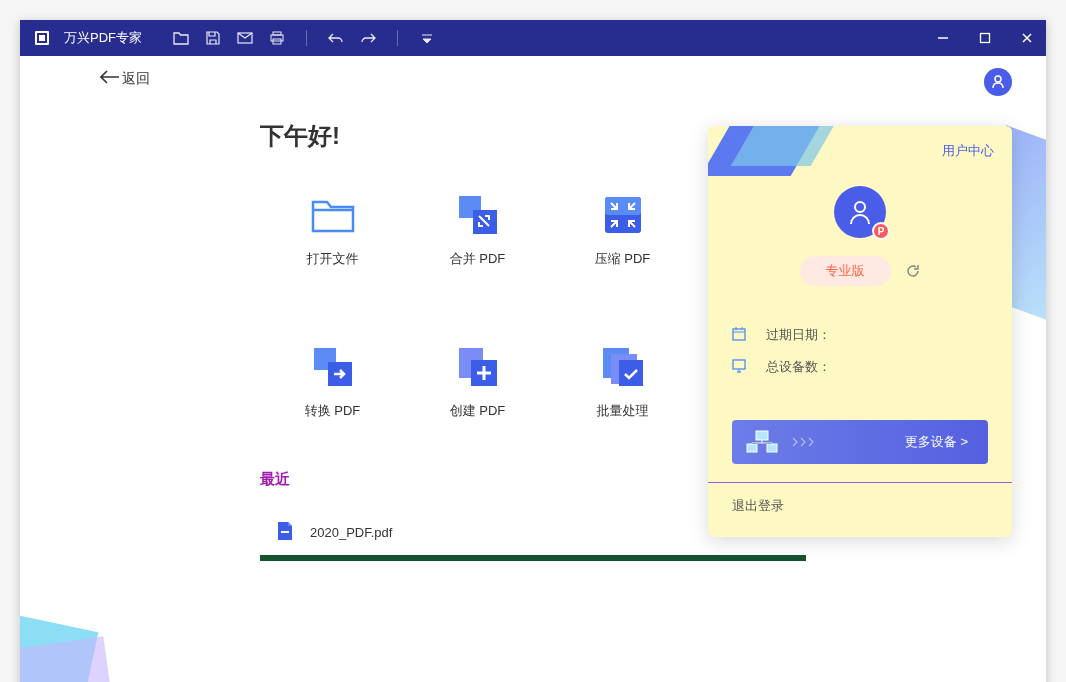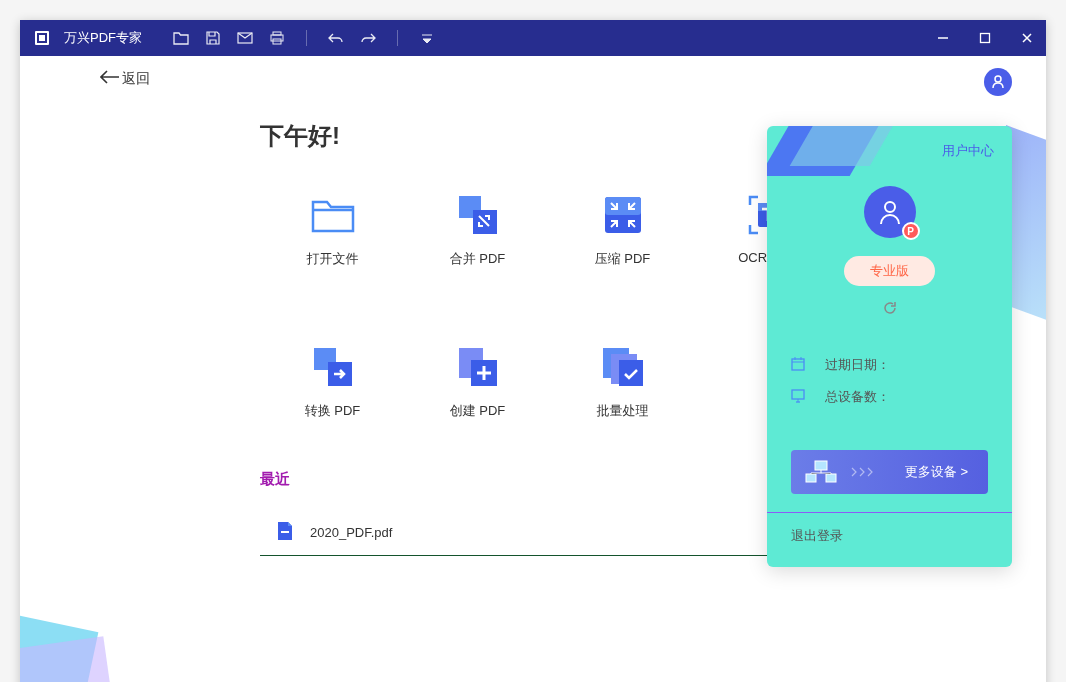--- a/index.html
+++ b/index.html
@@ -18,33 +18,33 @@
     .back-row { display: flex; align-items: center; padding: 14px 80px; gap: 2px; }
     .back-arrow { cursor: pointer; color: #444; }
     .back-text { font-size: 14px; color: #333; }
     .main-area { padding: 0 240px 0 240px; }
     .greeting { font-size: 24px; font-weight: bold; color: #333; margin-top: 18px; margin-bottom: 40px; }
     .action-grid { display: grid; grid-template-columns: repeat(4, 145px); gap: 76px 0; margin-bottom: 50px; }
     .action-item { display: flex; flex-direction: column; align-items: center; gap: 12px; cursor: pointer; }
     .action-icon { width: 46px; height: 46px; display: flex; align-items: center; justify-content: center; }
     .action-label { font-size: 13px; color: #333; }
     .recent-label { font-size: 15px; font-weight: bold; color: #a21caf; margin-bottom: 20px; }
-    .recent-item { display: flex; align-items: center; gap: 14px; padding: 12px 16px; border-bottom: 1px solid #14532d; cursor: pointer; }
+    .recent-item { display: flex; align-items: center; gap: 14px; padding: 12px 16px; border-bottom: 6px solid #14532d; cursor: pointer; }
     .recent-icon { width: 20px; height: 22px; }
     .recent-name { font-size: 13px; color: #333; }
     .user-badge { position: absolute; top: 12px; right: 34px; width: 28px; height: 28px; border-radius: 50%; background: #4a5de8; display: flex; align-items: center; justify-content: center; cursor: pointer; }
-    .user-panel { position: absolute; top: 70px; right: 34px; width: 245px; background: #5eead4; border-radius: 6px; box-shadow: 0 4px 20px rgba(0,0,0,0.15); overflow: hidden; }
+    .user-panel { position: absolute; top: 70px; right: 34px; width: 304px; background: #fef9c3; border-radius: 6px; box-shadow: 0 4px 20px rgba(0,0,0,0.15); overflow: hidden; }
     .panel-header { height: 50px; position: relative; display: flex; justify-content: flex-end; align-items: center; padding-right: 18px; }
     .panel-header-link { color: #4a5de8; font-size: 13px; cursor: pointer; position: relative; z-index: 2; }
     .deco1 { position: absolute; top: -10px; left: 10px; width: 90px; height: 60px; background: #4a6af5; transform: skewX(-30deg); opacity: 0.9; }
     .deco2 { position: absolute; top: -20px; left: 40px; width: 80px; height: 60px; background: #7fc8e8; transform: skewX(-30deg); opacity: 0.7; }
     .avatar-section { display: flex; flex-direction: column; align-items: center; padding: 10px 0 20px; }
     .avatar { width: 52px; height: 52px; border-radius: 50%; background: #4a5de8; display: flex; align-items: center; justify-content: center; position: relative; }
     .avatar-badge { position: absolute; bottom: -2px; right: -4px; width: 18px; height: 18px; border-radius: 50%; background: #ff5a5a; border: 2px solid #fff; display:flex; align-items:center; justify-content:center; color:#fff; font-size:10px; font-weight:bold; }
-    .plan-row { display: flex; align-items: center; justify-content: center; gap: 14px; margin-top: 18px; width: 100%; flex-direction: column; }
+    .plan-row { display: flex; align-items: center; justify-content: center; gap: 14px; margin-top: 18px; width: 100%; }
     .plan-badge { background: #ffeae3; color: #ff6647; padding: 6px 26px; border-radius: 16px; font-size: 13px; }
     .refresh-icon { width: 16px; height: 16px; cursor: pointer; }
     .info-section { padding: 20px 24px; }
     .info-row { display: flex; align-items: center; gap: 18px; font-size: 13px; color: #555; margin-bottom: 14px; }
     .info-icon { width: 16px; height: 16px; }
     .devices-btn { margin: 10px 24px 18px; height: 44px; background: linear-gradient(90deg, #6b7de8 0%, #5560e0 100%); border-radius: 4px; display: flex; align-items: center; cursor: pointer; color: #fff; }
     .devices-icon-box { width: 60px; display: flex; align-items: center; justify-content: center; }
     .devices-chevrons { opacity: 0.5; margin-right: 10px; }
     .devices-label { flex: 1; text-align: right; padding-right: 20px; font-size: 13px; }
     .logout { padding: 14px 24px 22px; font-size: 13px; color: #555; cursor: pointer; border-top: 1px solid #8b5cf6; }

